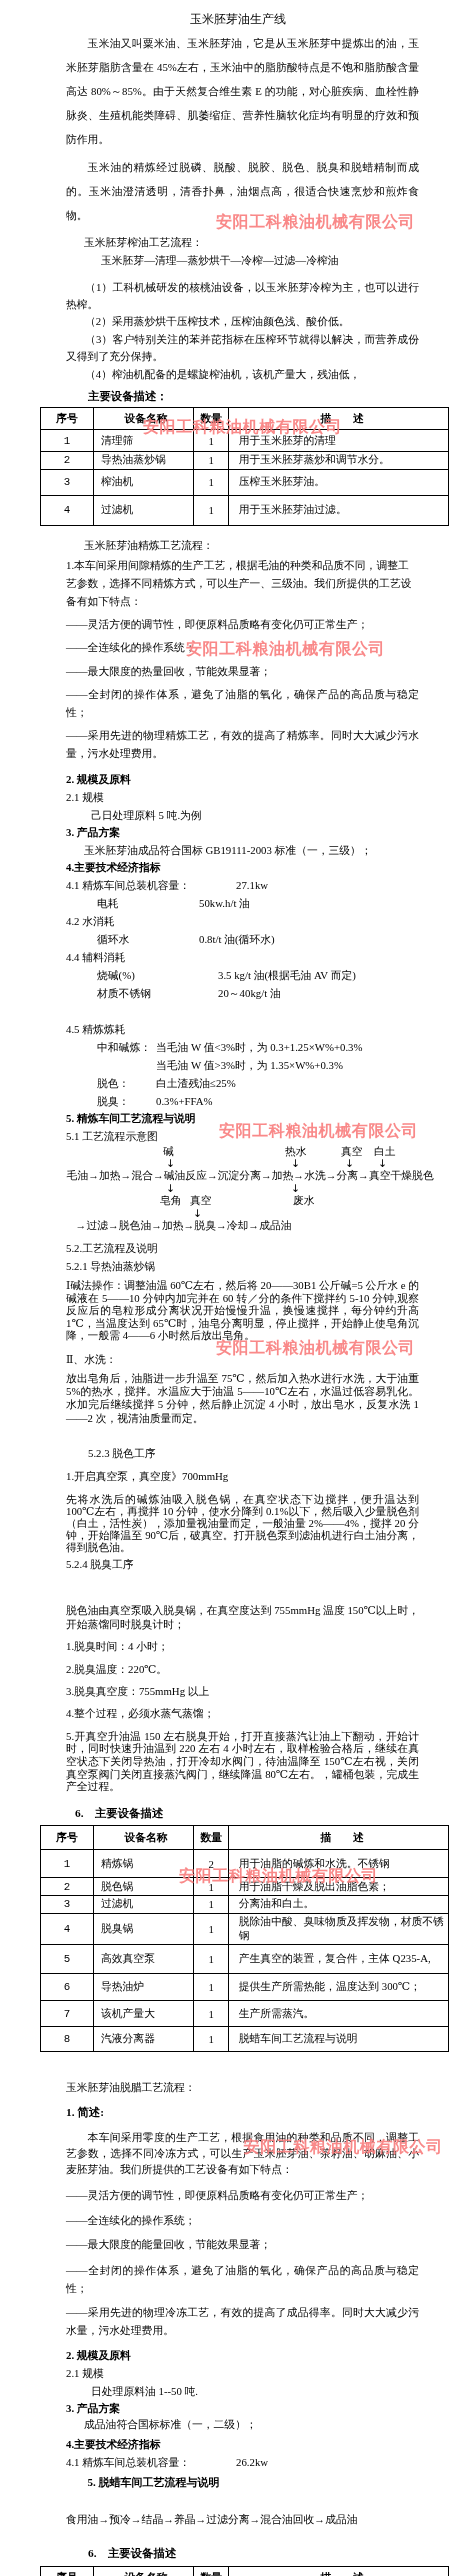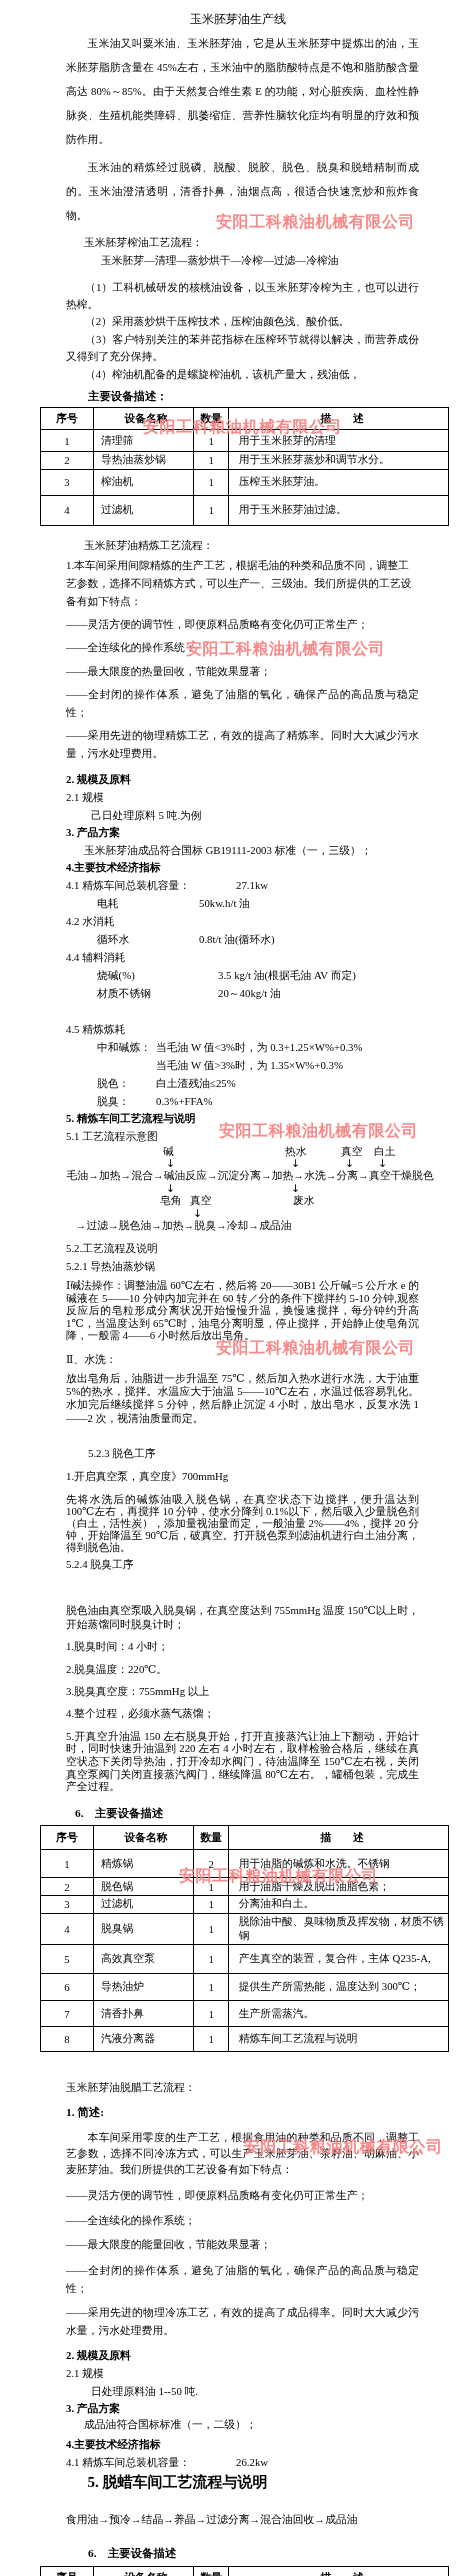--- a/index.html
+++ b/index.html
@@ -33,21 +33,21 @@
     font-family:"Liberation Sans","DejaVu Sans",sans-serif;
     font-weight:bold; font-size:16px; letter-spacing:0.6px;
     color:#f98080; opacity:0.92; pointer-events:none;
   }
   table.t {
     border-collapse:collapse; margin-left:40px; width:409px;
     font-size:10.8px; table-layout:fixed;
   }
   table.t th, table.t td { border:0.6px solid #000; vertical-align:middle; padding:1.2px 2.4px; }
   table.t th { font-weight:bold; text-align:center; }
-  .c1 { width:47px; text-align:center; }
+  .c1 { width:47px; text-align:center;font-family:Liberation Mono, monospace; }
   .c2 { width:90px; text-align:left; padding-left:7.2px !important; }
   .c3 { width:29px; text-align:center; }
   .c4 { text-align:left; padding-left:9.6px !important; }
   .twrap { position:relative; margin-top:2.4px; }
   .diagram { position:relative; height:91px; margin:0 0 0 66px; font-size:10.8px; }
   .dg { position:absolute; white-space:nowrap; }
   .arrow { font-family:"DejaVu Sans",sans-serif; }
 </style>
 </head>
 <body>
@@ -244,29 +244,29 @@
           <td class="c4">产生真空的装置，复合件，主体 Q235-A,</td>
         </tr>
         <tr style="height:27px;">
           <td class="c1">6</td>
           <td class="c2">导热油炉</td>
           <td class="c3">1</td>
           <td class="c4">提供生产所需热能，温度达到 300℃；</td>
         </tr>
         <tr style="height:26.4px;">
           <td class="c1">7</td>
-          <td class="c2">清香扑鼻</td>
+          <td class="c2">该机产量大</td>
           <td class="c3">1</td>
           <td class="c4">生产所需蒸汽。</td>
         </tr>
         <tr style="height:24.6px;">
           <td class="c1">8</td>
           <td class="c2">汽液分离器</td>
           <td class="c3">1</td>
-          <td class="c4">精炼车间工艺流程与说明</td>
+          <td class="c4">脱蜡车间工艺流程与说明</td>
         </tr>
       </tbody>
         </table>
     </div>
 
     <div class="tcol">
       <p class="line" style="margin-top:28px;">玉米胚芽油脱腊工艺流程：</p>
       <p class="h19" style="margin-top:8.4px;">1. 简述:</p>
       <p class="rel" style="margin:8.4px 0 0 0; line-height:16px; text-align:justify; text-indent:21.6px;">
         <span>本车间采用零度的生产工艺，根据食用油的种类和品质不同，调整工艺参数，选择不同冷冻方式，可以生产玉米胚芽油、茶籽油、胡麻油、小麦胚芽油。我们所提供的工艺设备有如下特点：</span>
@@ -278,21 +278,21 @@
       <p class="feat" style="margin-top:8.4px;">——全封闭的操作体系，避免了油脂的氧化，确保产品的高品质与稳定性；</p>
       <p class="featw" style="">——采用先进的物理冷冻工艺，有效的提高了成品得率。同时大大减少污水量，污水处理费用。</p>
 
       <p class="h19" style="margin-top:8.4px; font-size:10.8px;">2. 规模及原料</p>
       <p class="row30">2.1 规模</p>
       <p class="row30 ml42">日处理原料油 1--50 吨.</p>
       <p class="h19" style="font-size:10.8px;">3. 产品方案</p>
       <p class="line ml30">成品油符合国标标准（一，二级）；</p>
       <p class="h19" style="font-size:10.8px; margin-top:3.6px;">4.主要技术经济指标</p>
       <p class="row30"><span class="spec-lab w284">4.1 精炼车间总装机容量：</span><span>26.2kw</span></p>
-      <p class="h19 ml36" style="font-size:15px; margin-top:2.4px;">5. 脱蜡车间工艺流程与说明</p>
+      <p class="h19 ml36" style="font-size:11px; margin-top:2.4px;">5. 脱蜡车间工艺流程与说明</p>
       <p class="line" style="margin-top:21px;">食用油→预冷→结晶→养晶→过滤分离→混合油回收→成品油</p>
       <p class="h19 ml37" style="margin-top:18px;">6.　主要设备描述</p>
     </div>
 
     <div class="twrap" style="margin-top:3.6px;">
       <table class="t">
         <tbody>
             <tr style="height:24px;">
           <th class="c1">序号</th>
           <th class="c2" style="text-align:center;">设备名称</th>

